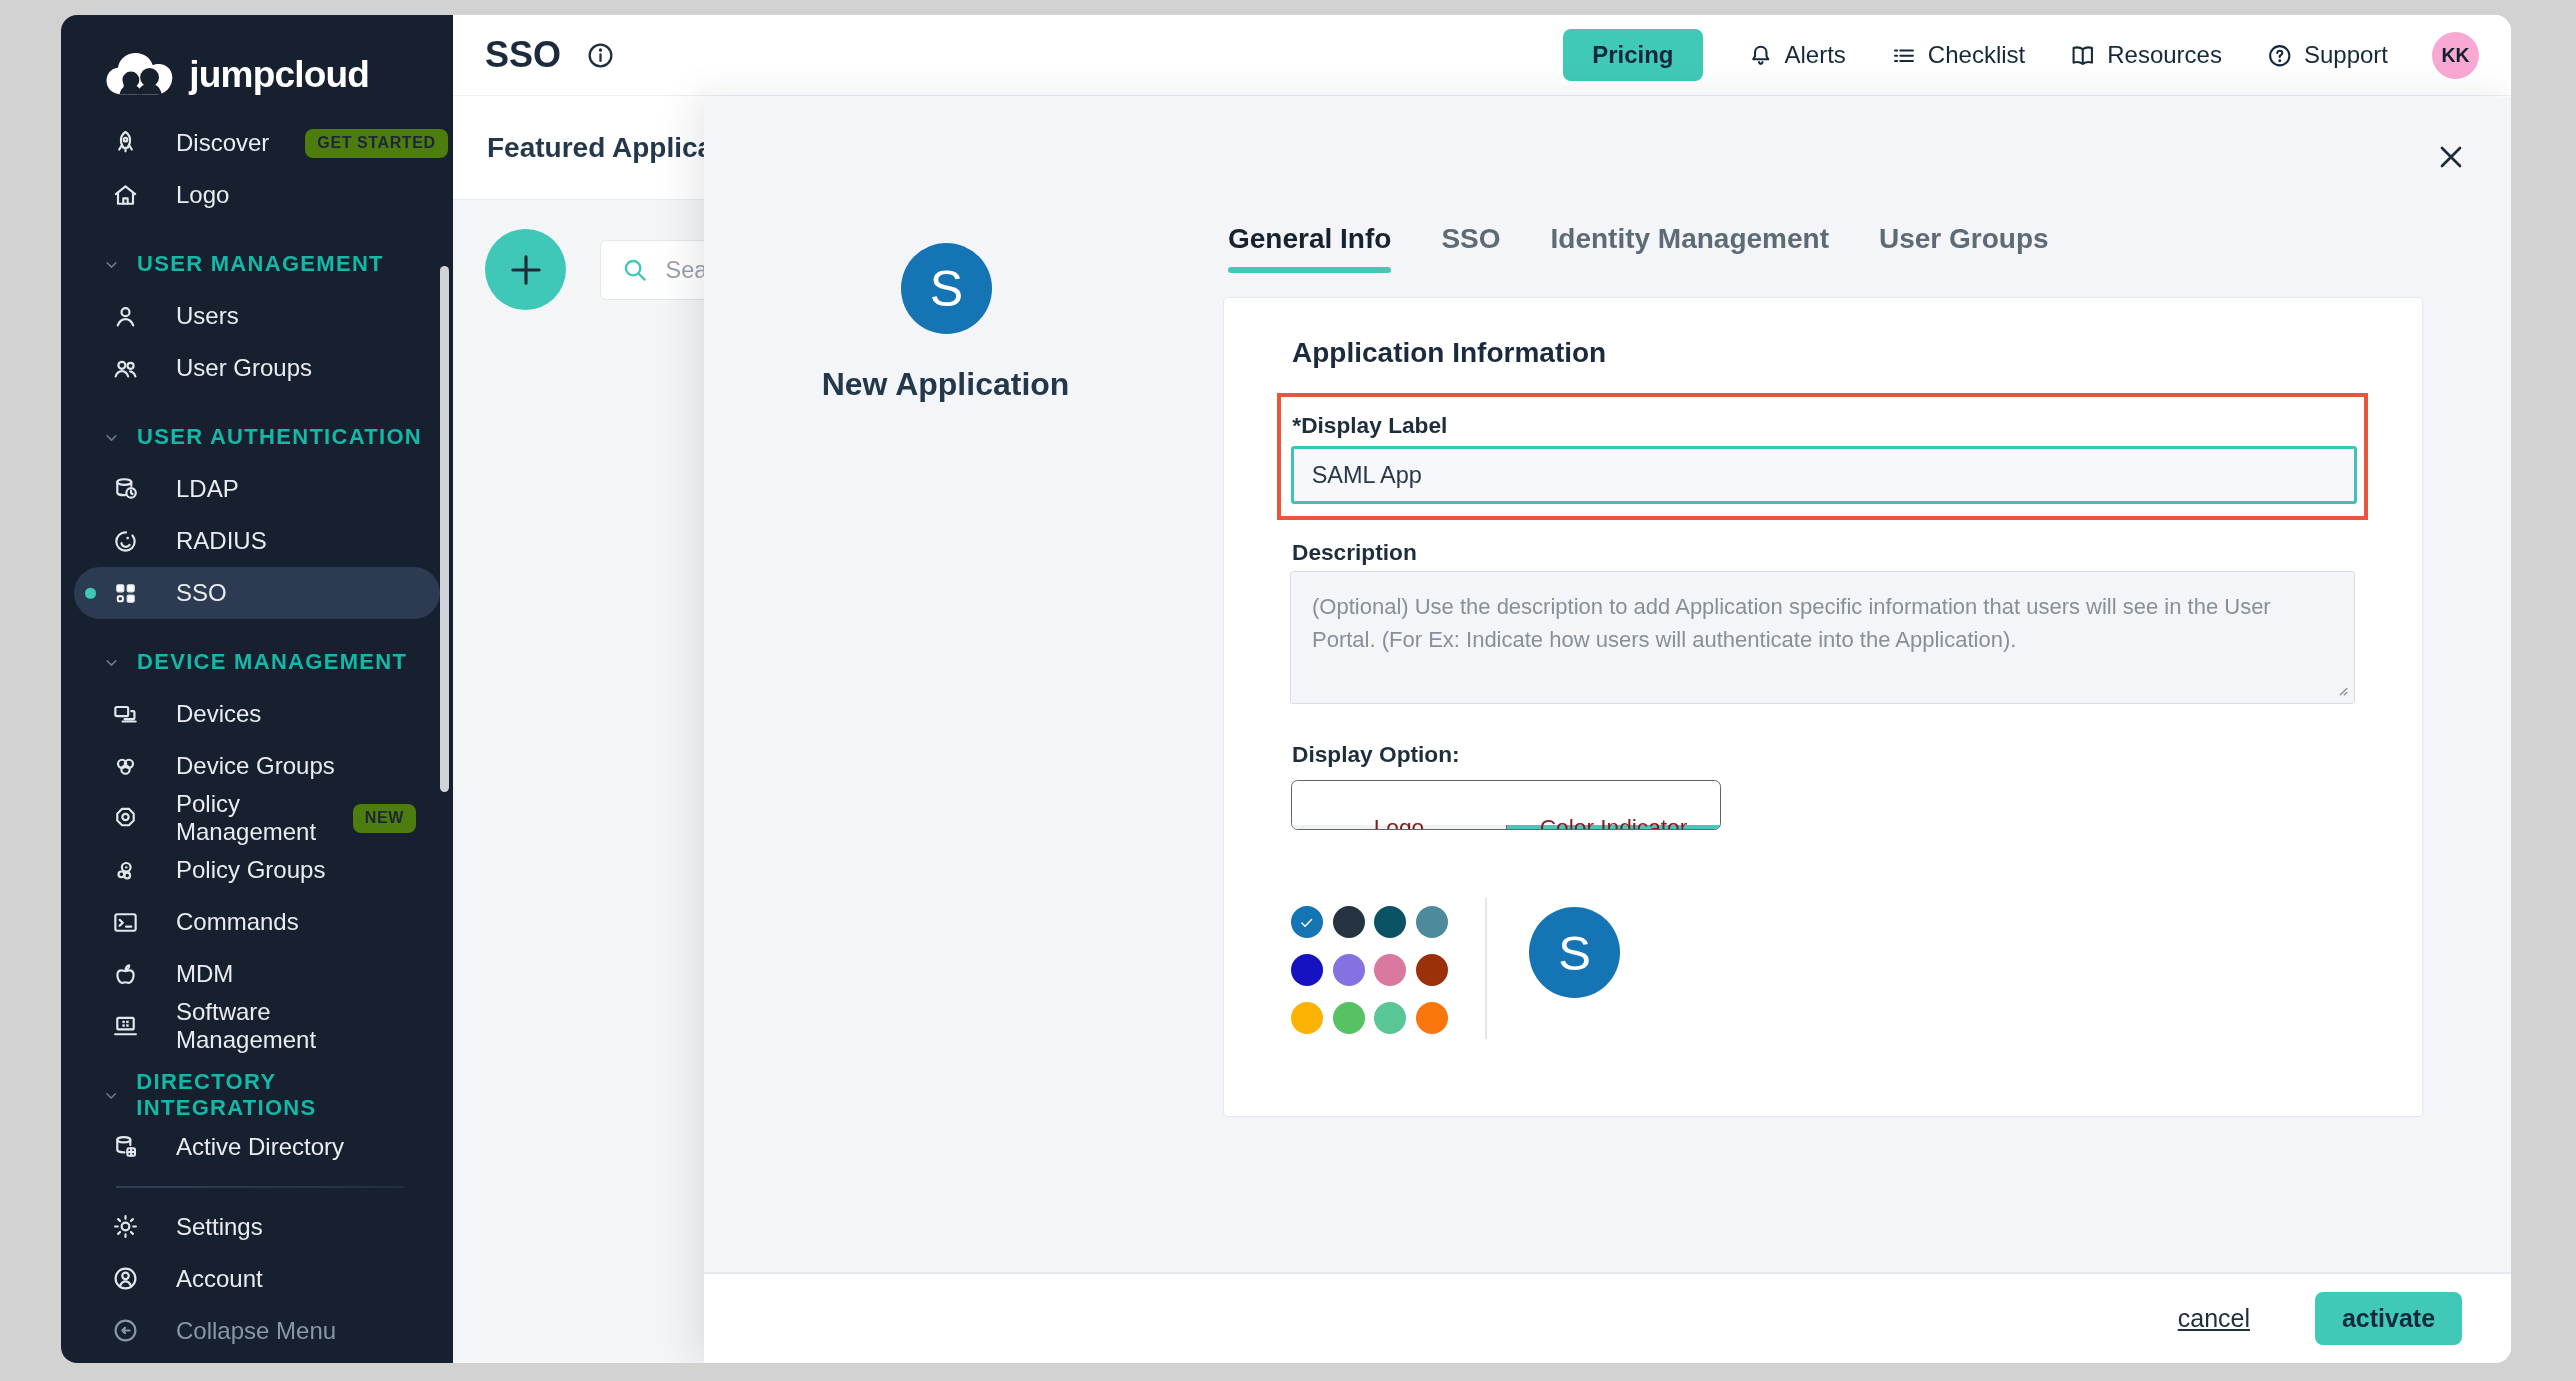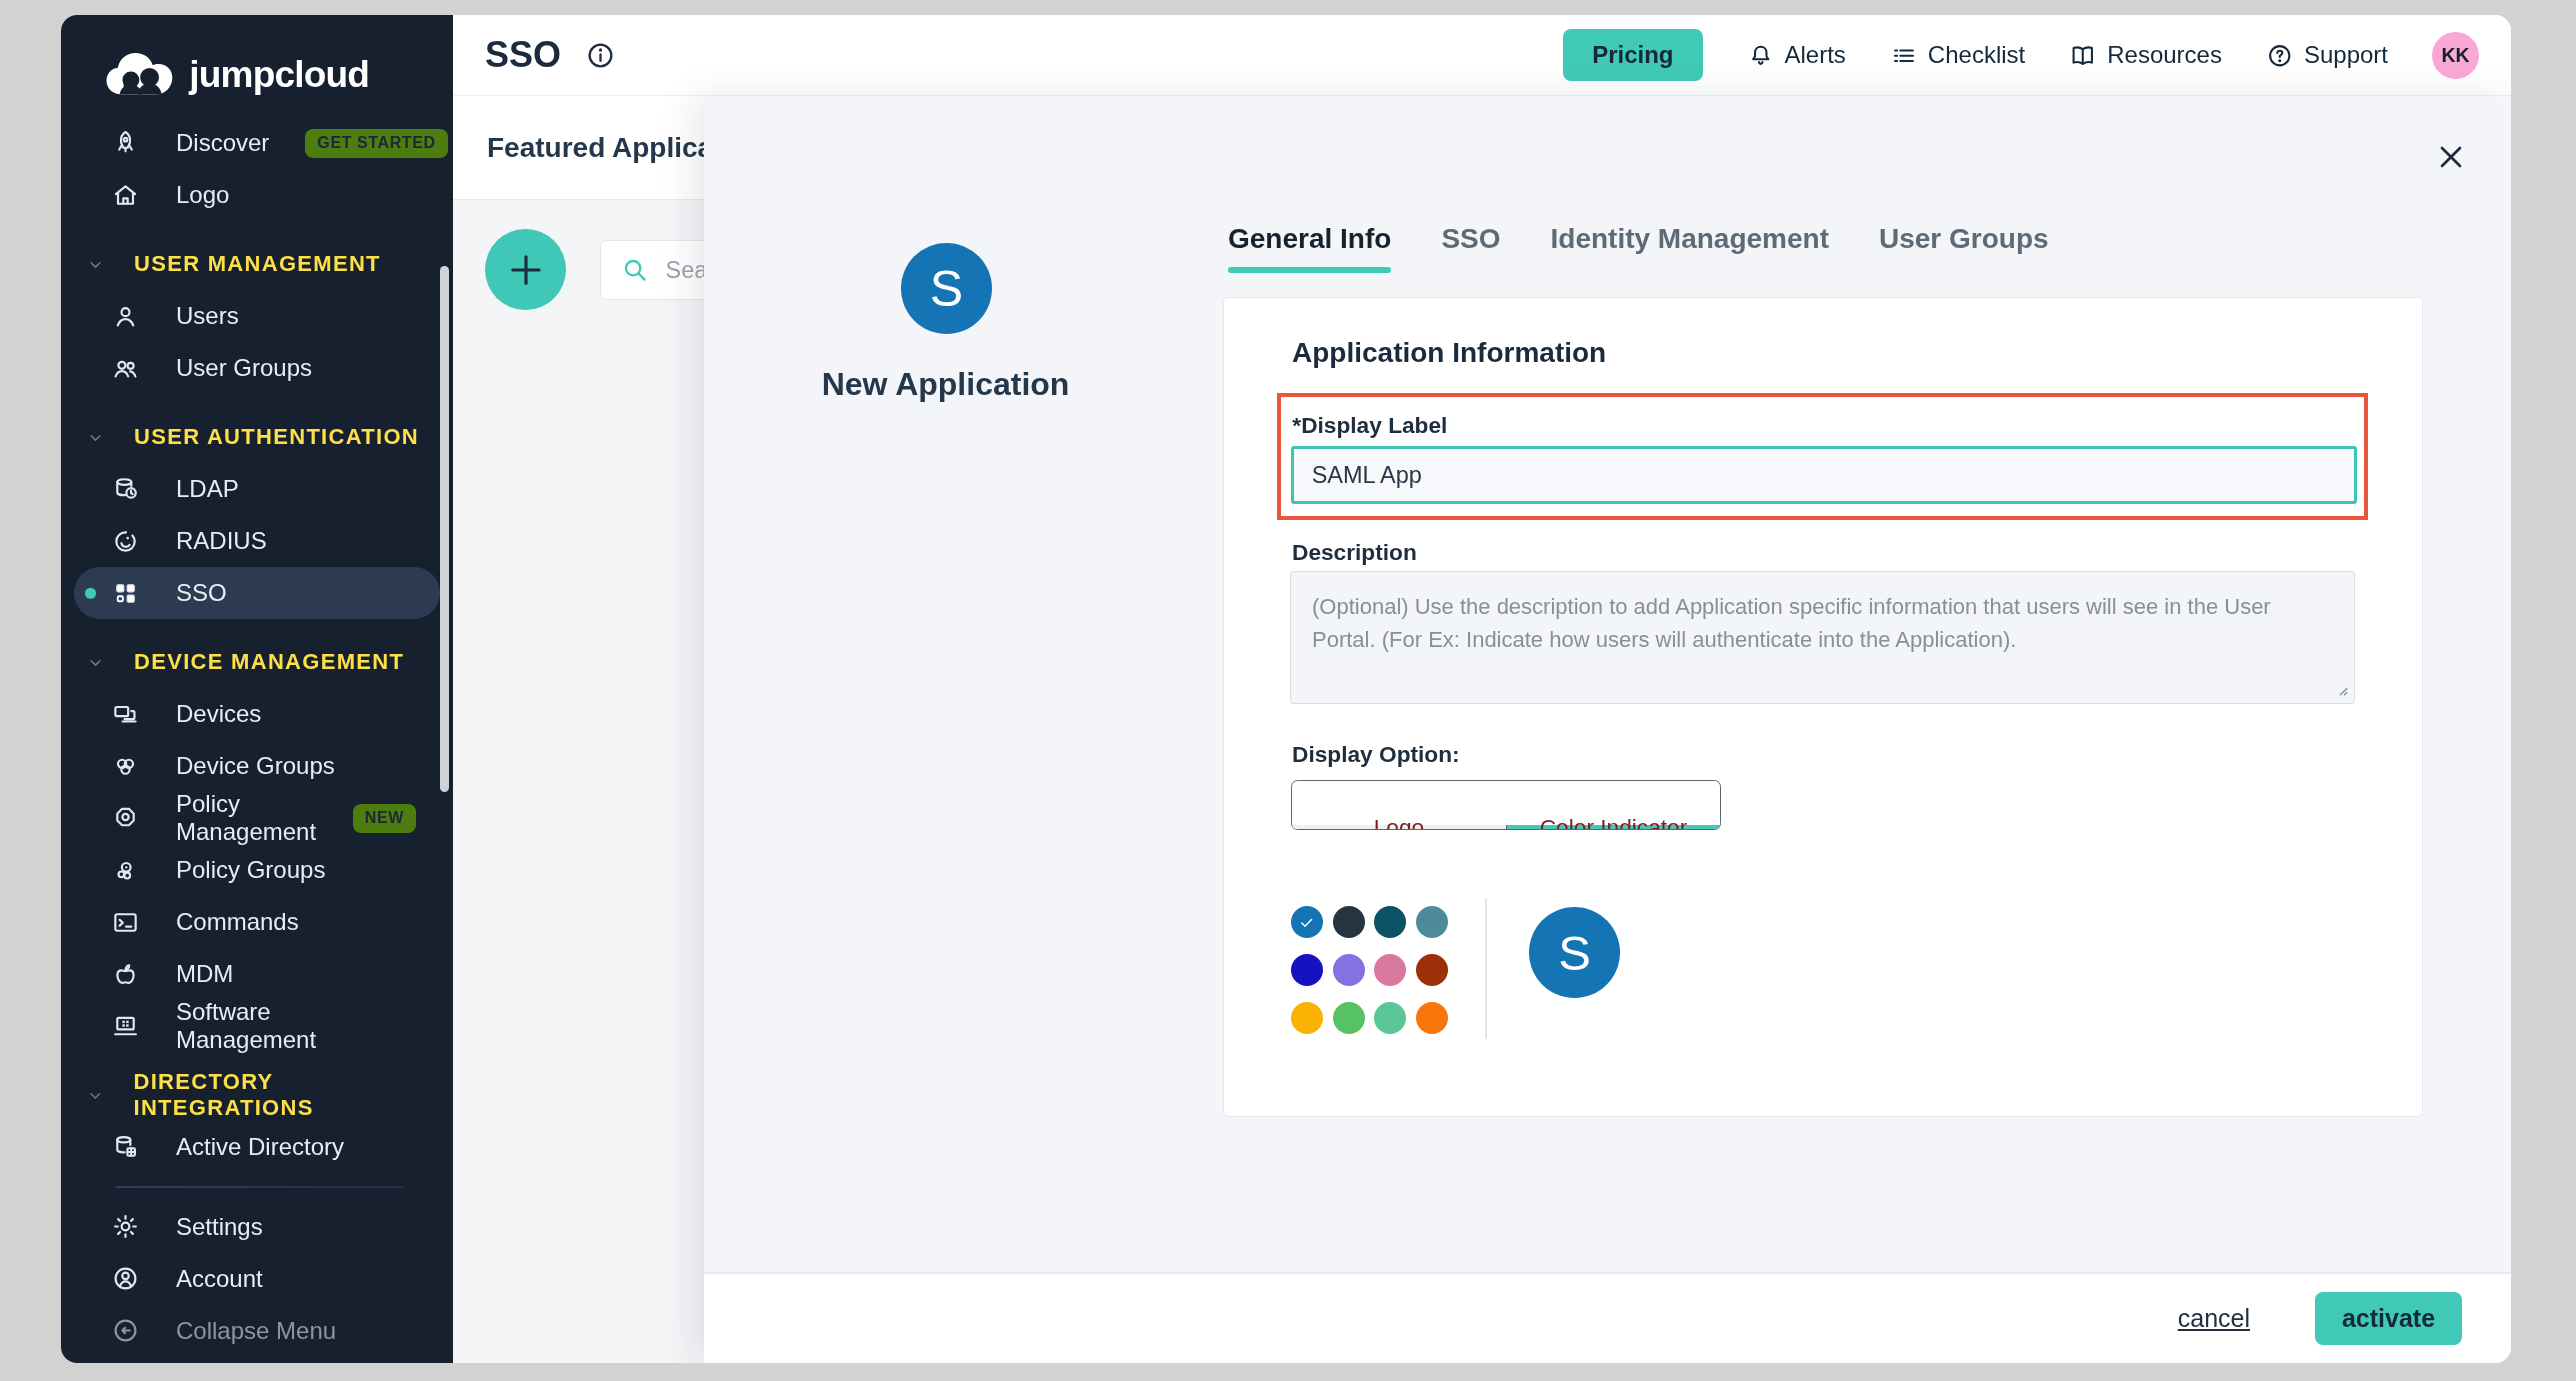--- a/index.html
+++ b/index.html
@@ -32,22 +32,22 @@
   .nav-item svg.ni { width:29px; height:29px; flex-shrink:0; stroke:#e2e7ee; }
   .nav-item.selected { background:#2c3b51; }
   .nav-item.selected::before {
     content:""; position:absolute; left:11.3px; top:50%; transform:translateY(-50%);
     width:10.5px; height:10.5px; border-radius:50%; background:#41c9b8;
   }
   .nav-item.selected { padding-left:37px; }
   .nav-item.dim { color:#8b96a5; }
   .nav-item.dim svg.ni { stroke:#8b96a5; }
   .nav-section {
-    height:52px; margin-top:17px; display:flex; align-items:center; gap:28px;
-    padding-left:24px; color:#fde047; font-size:22px; font-weight:bold;
+    height:52px; margin-top:17px; display:flex; align-items:center; gap:15px;
+    padding-left:40px; color:#14b8a6; font-size:22px; font-weight:bold;
     letter-spacing:1.3px; cursor:pointer;
   }
   .nav-section svg { width:21px; height:21px; stroke:#6d7a8c; }
   .badge {
     margin-left:auto; background:#4d7c0f; color:#1c2737; font-size:16px;
     font-weight:bold; letter-spacing:0.6px; padding:5.7px 12px; border-radius:8px;
     white-space:nowrap;
   }
   .side-divider { height:1.6px; margin:13px 49px 13px 55px;
     background:linear-gradient(90deg, #31405a 0%, #222e41 100%); border-radius:0.8px; }

